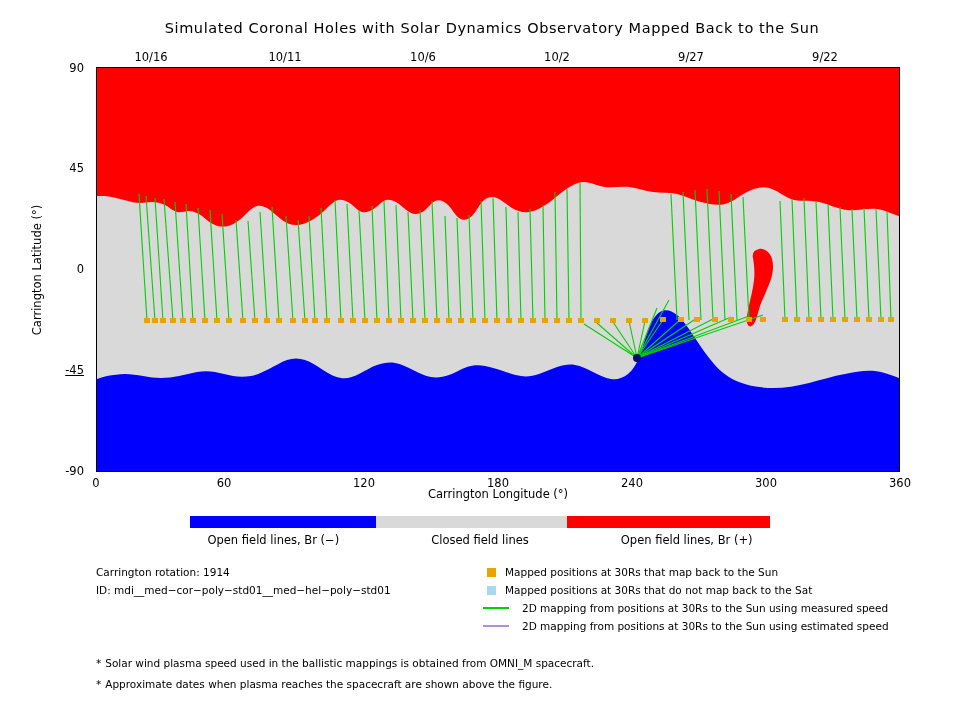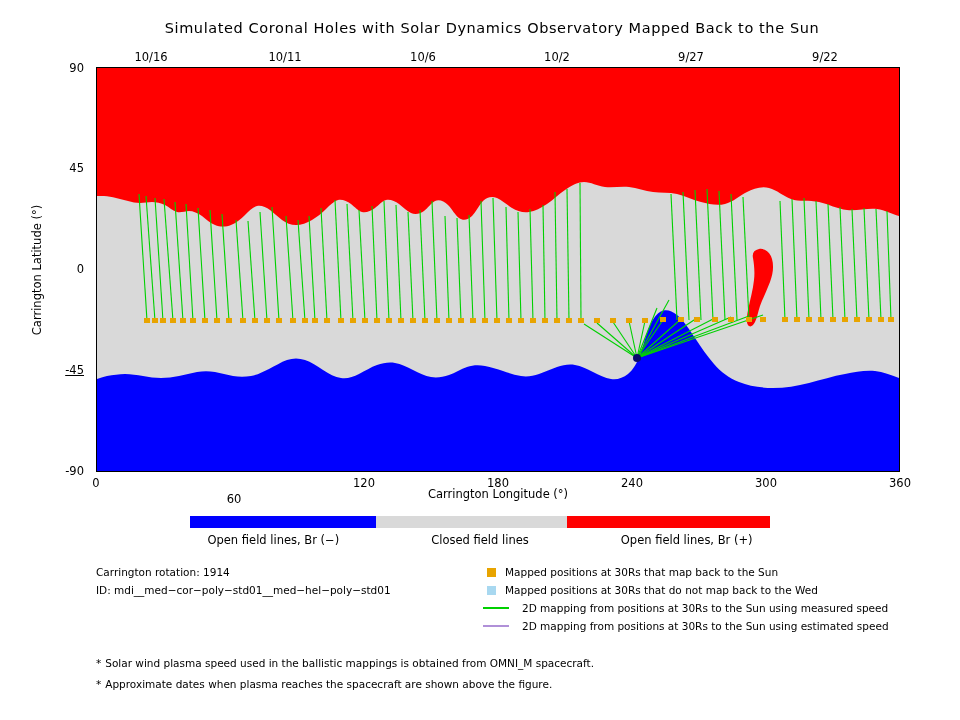--- a/index.html
+++ b/index.html
@@ -175,21 +175,21 @@
   <div class="abs tick-top" style="left:656px; top:50px;">9/27</div>
   <div class="abs tick-top" style="left:790px; top:50px;">9/22</div>
 
   <div class="abs tick-label tick-y" style="left:44px; top:61px;">90</div>
   <div class="abs tick-label tick-y" style="left:44px; top:161px;">45</div>
   <div class="abs tick-label tick-y" style="left:44px; top:262px;">0</div>
   <div class="abs tick-label tick-y" style="left:44px; top:363px;text-decoration:underline;">-45</div>
   <div class="abs tick-label tick-y" style="left:44px; top:464px;">-90</div>
 
   <div class="abs tick-label tick-x" style="left:66px; top:476px;">0</div>
-  <div class="abs tick-label tick-x" style="left:204px; top:476px;margin-top:16px;">60</div>
+  <div class="abs tick-label tick-x" style="left:194px; top:476px;">60</div>
   <div class="abs tick-label tick-x" style="left:334px; top:476px;">120</div>
   <div class="abs tick-label tick-x" style="left:468px; top:476px;">180</div>
   <div class="abs tick-label tick-x" style="left:602px; top:476px;">240</div>
   <div class="abs tick-label tick-x" style="left:736px; top:476px;">300</div>
   <div class="abs tick-label tick-x" style="left:870px; top:476px;">360</div>
 
   <div id="xaxis-title" class="abs">Carrington Longitude (°)</div>
   <div id="yaxis-title" class="abs">Carrington Latitude (°)</div>
 
   <div id="plot-area" class="abs">
@@ -467,21 +467,21 @@
     <div>ID: mdi__med−cor−poly−std01__med−hel−poly−std01</div>
   </div>
 
   <div id="legend" class="abs">
     <div class="legend-row">
       <span class="legend-swatch" style="background:#e8a400;"></span>
       <span>Mapped positions at 30Rs that map back to the Sun</span>
     </div>
     <div class="legend-row">
       <span class="legend-swatch" style="background:#a8d8f0;"></span>
-      <span>Mapped positions at 30Rs that do not map back to the Wed</span>
+      <span>Mapped positions at 30Rs that do not map back to the Sat</span>
     </div>
     <div class="legend-row">
       <span class="legend-linebox">
           <span class="legend-line" style="border-top-color:#00d000;"></span>
         </span>
       <span>2D mapping from positions at 30Rs to the Sun using measured speed</span>
     </div>
     <div class="legend-row">
       <span class="legend-linebox">
           <span class="legend-line" style="border-top-color:#b090d8;"></span>

